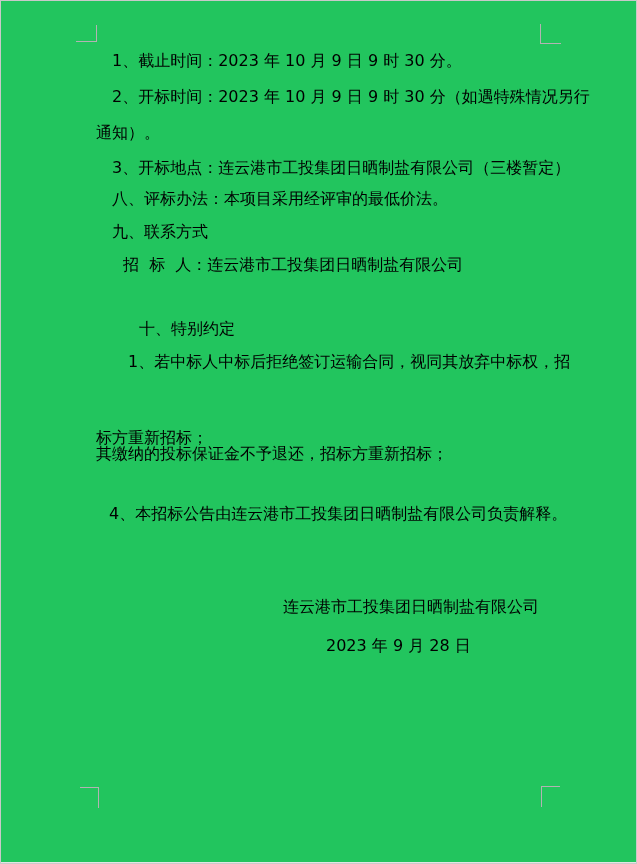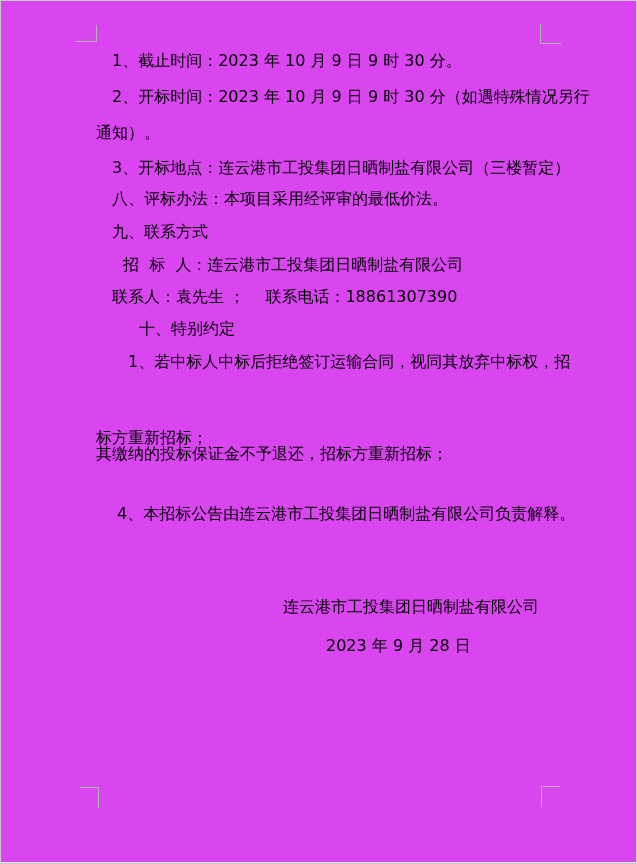--- a/index.html
+++ b/index.html
@@ -1,20 +1,20 @@
 <!DOCTYPE html>
 <html><head>
 <meta charset="utf-8">
 <style>
   html,body{margin:0;padding:0;background:#ffffff;}
   .page{
     position:relative;
     width:635px;
     height:862px;
-    background:#d946ef;
+    background:#22c55e;
     border:1px solid #c9c9c9;
     box-shadow:inset 0 -1px 0 #e4e4e4;
     overflow:hidden;
     font-family:"DejaVu Sans", sans-serif;
   }
   .line{
     position:absolute;
     white-space:pre;
     color:#000000;
     font-size:16px;
@@ -36,42 +36,41 @@
   .l5 {left:111px; top:188px;}
   .l6 {left:111px; top:221px;}
   .l7 {left:111px; top:254px;margin-left:11px;}
   .l8 {left:111px; top:286px;}
   .l9 {left:138px; top:318px;}
   .l10{left:127px; top:351px;}
   .l11{left:95px;  top:383px;margin-top:44px;}
   .l12{left:127px; top:413px;}
   .l13{left:95px;  top:443px;}
   .l14{left:127px; top:473px;}
-  .l15{left:116px; top:503px;text-align:center;}
+  .l15{left:108px; top:503px;text-align:center;}
   .l16{left:282px; top:596px;}
   .l17{left:325px; top:635px;}
 </style>
 </head>
 <body>
 
 <div class="page">
 
   <div class="crop crop-tl"></div>
   <div class="crop crop-tr"></div>
   <div class="crop crop-bl"></div>
   <div class="crop crop-br"></div>
 
   <div class="line l1">1、截止时间：2023 年 10 月 9 日 9 时 30 分。</div>
   <div class="line l2">2、开标时间：2023 年 10 月 9 日 9 时 30 分（如遇特殊情况另行</div>
   <div class="line l3">通知）。</div>
   <div class="line l4">3、开标地点：连云港市工投集团日晒制盐有限公司（三楼暂定）</div>
   <div class="line l5">八、评标办法：本项目采用经评审的最低价法。</div>
   <div class="line l6">九、联系方式</div>
   <div class="line l7">招  标  人：连云港市工投集团日晒制盐有限公司</div>
-  <div class="line l8">联系人：袁先生 ；    联系电话：18861307390</div>
   <div class="line l9">十、特别约定</div>
   <div class="line l10">1、若中标人中标后拒绝签订运输合同，视同其放弃中标权，招</div>
   <div class="line l11">标方重新招标；</div>
   <div class="line l13">其缴纳的投标保证金不予退还，招标方重新招标；</div>
   <div class="line l15">4、本招标公告由连云港市工投集团日晒制盐有限公司负责解释。</div>
   <div class="line l16">连云港市工投集团日晒制盐有限公司</div>
   <div class="line l17">2023 年 9 月 28 日</div>
 
 </div>
 

